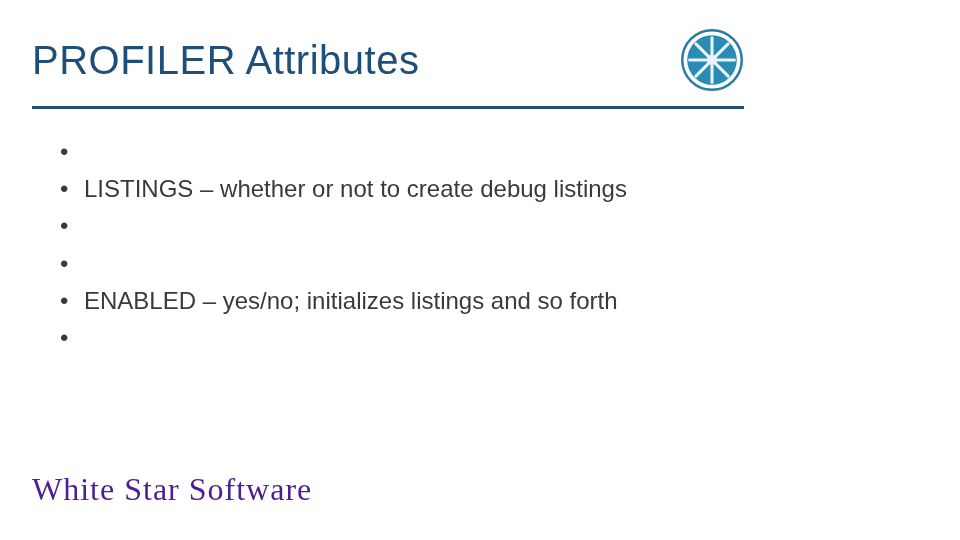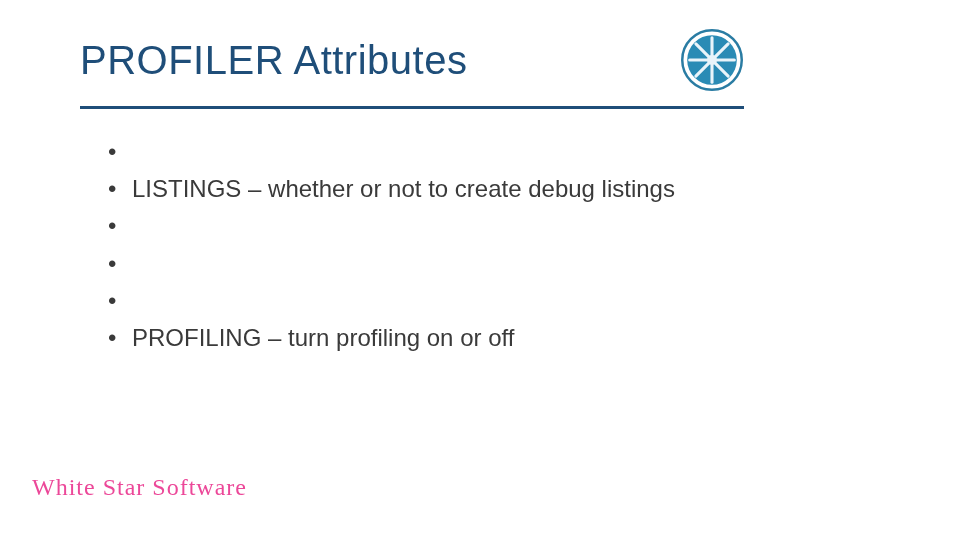--- a/index.html
+++ b/index.html
@@ -9,21 +9,20 @@
     height: 540px;
     background: #ffffff;
     font-family: Arial, Helvetica, sans-serif;
     overflow: hidden;
   }
   .slide {
     position: relative;
     width: 776px;
     height: 540px;
     box-sizing: border-box;
-    padding-left: 48px;
   }
   .title-row {
     display: flex;
     align-items: center;
     justify-content: space-between;
     padding: 28px 32px 0 32px;
   }
   .title {
     font-size: 40px;
     color: #1f4e79;
@@ -59,24 +58,24 @@
     color: #3a3a3a;
   }
   ul.bullets li .dot {
     width: 24px;
     flex: 0 0 24px;
     color: #3a3a3a;
   }
   .footer-logo {
     position: absolute;
     left: 32px;
-    bottom: 39px;
+    bottom: 32px;
     font-family: "Brush Script MT", "Segoe Script", cursive;
-    font-size: 24px;
-    color: #ec4899;
+    font-size: 32px;
+    color: #4c1d95;
     letter-spacing: 1px;
   }
 </style>
 </head>
 <body>
 
 <div class="slide">
 
   <div class="title-row">
     <h1 class="title">PROFILER Attributes</h1>
@@ -108,23 +107,23 @@
         <span>LISTINGS – whether or not to create debug listings</span>
       </li>
       <li>
         <span class="dot">•</span>
       </li>
       <li>
         <span class="dot">•</span>
       </li>
       <li>
         <span class="dot">•</span>
+        <span>ENABLED – yes/no; initializes listings and so forth</span>
       </li>
       <li>
         <span class="dot">•</span>
-        <span>PROFILING – turn profiling on or off</span>
       </li>
     </ul>
   </div>
 
   <div class="footer-logo">White Star Software</div>
 
 </div>
 
 </body></html>

